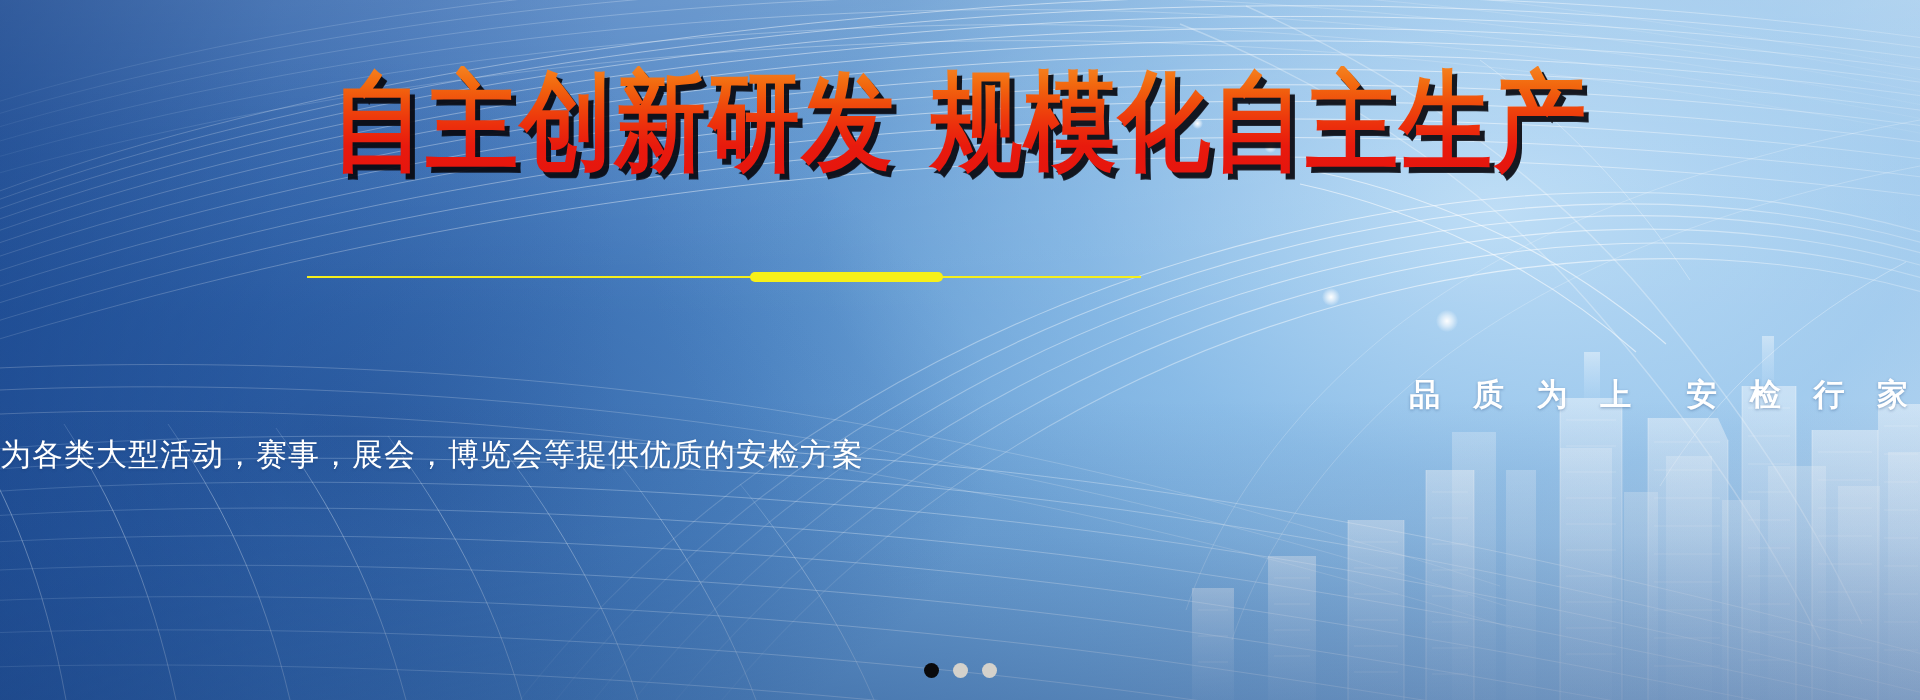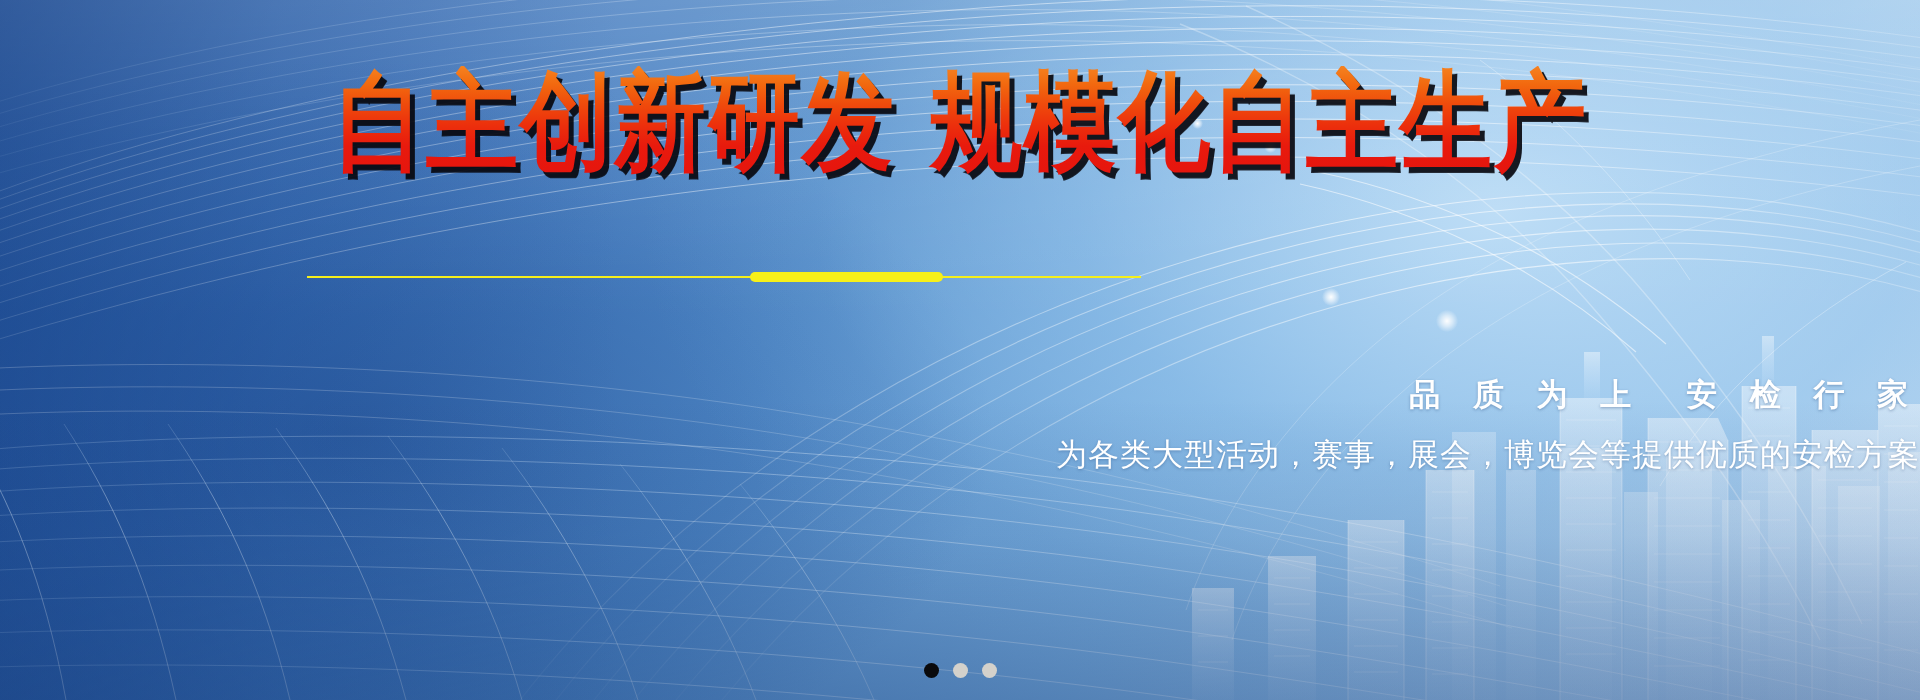--- a/index.html
+++ b/index.html
@@ -114,21 +114,21 @@
     letter-spacing: 12px;
     text-indent: 12px;
     white-space: nowrap;
     text-shadow: 0 1px 3px rgba(18,50,100,0.35);
   }
 
   .sub-secondary {
     position: absolute;
     left: 0; right: 0;
     top: 434px;
-    text-align: right;
+    text-align: left;
     color: #ffffff;
     font-size: 31px;
     font-weight: 500;
     letter-spacing: 1px;
     white-space: nowrap;
     text-shadow: 0 1px 3px rgba(18,50,100,0.32);
     font-family: Liberation Mono, monospace;
   }
 
   .dots {

